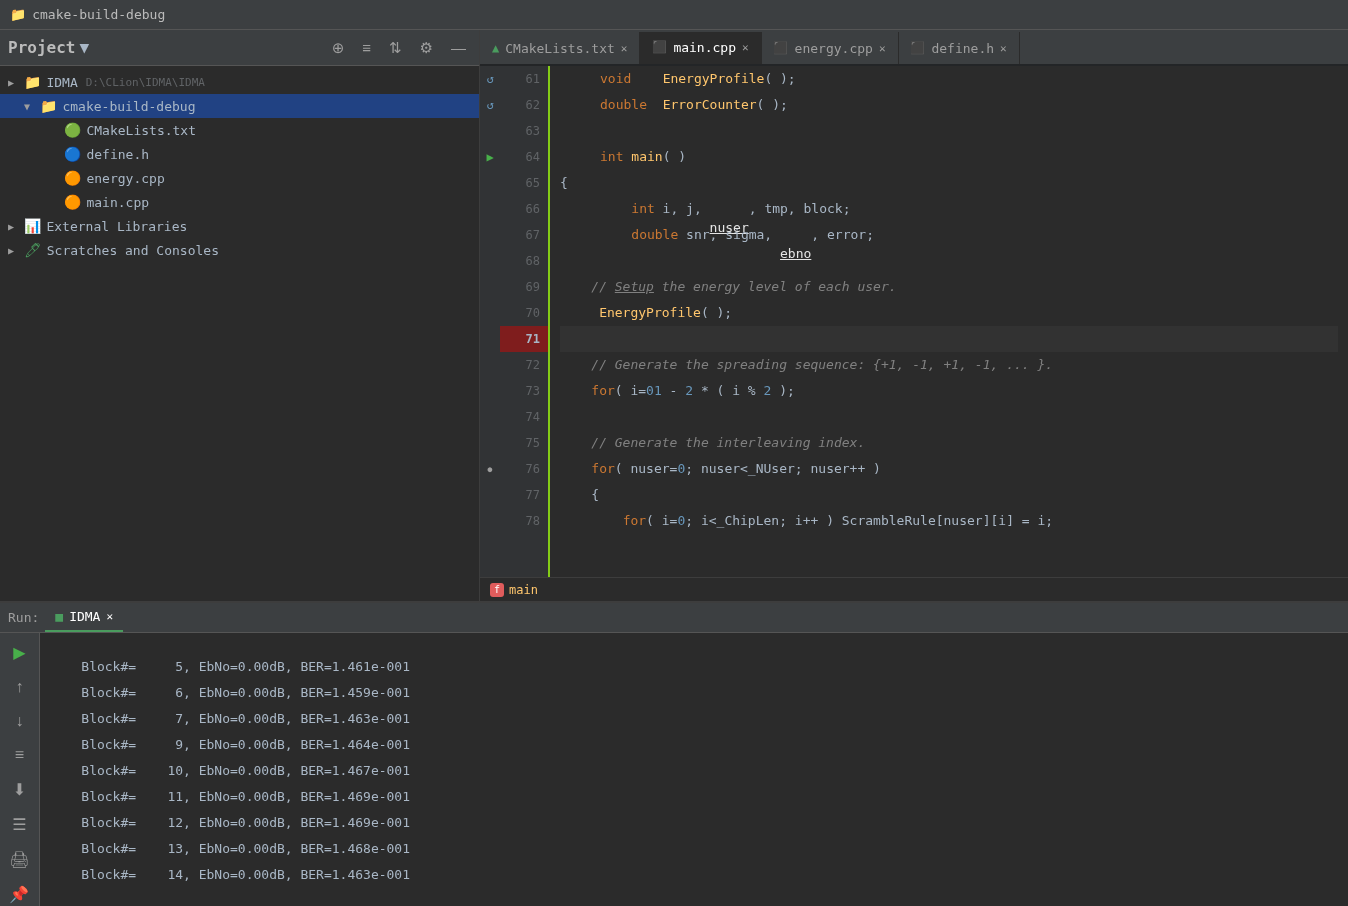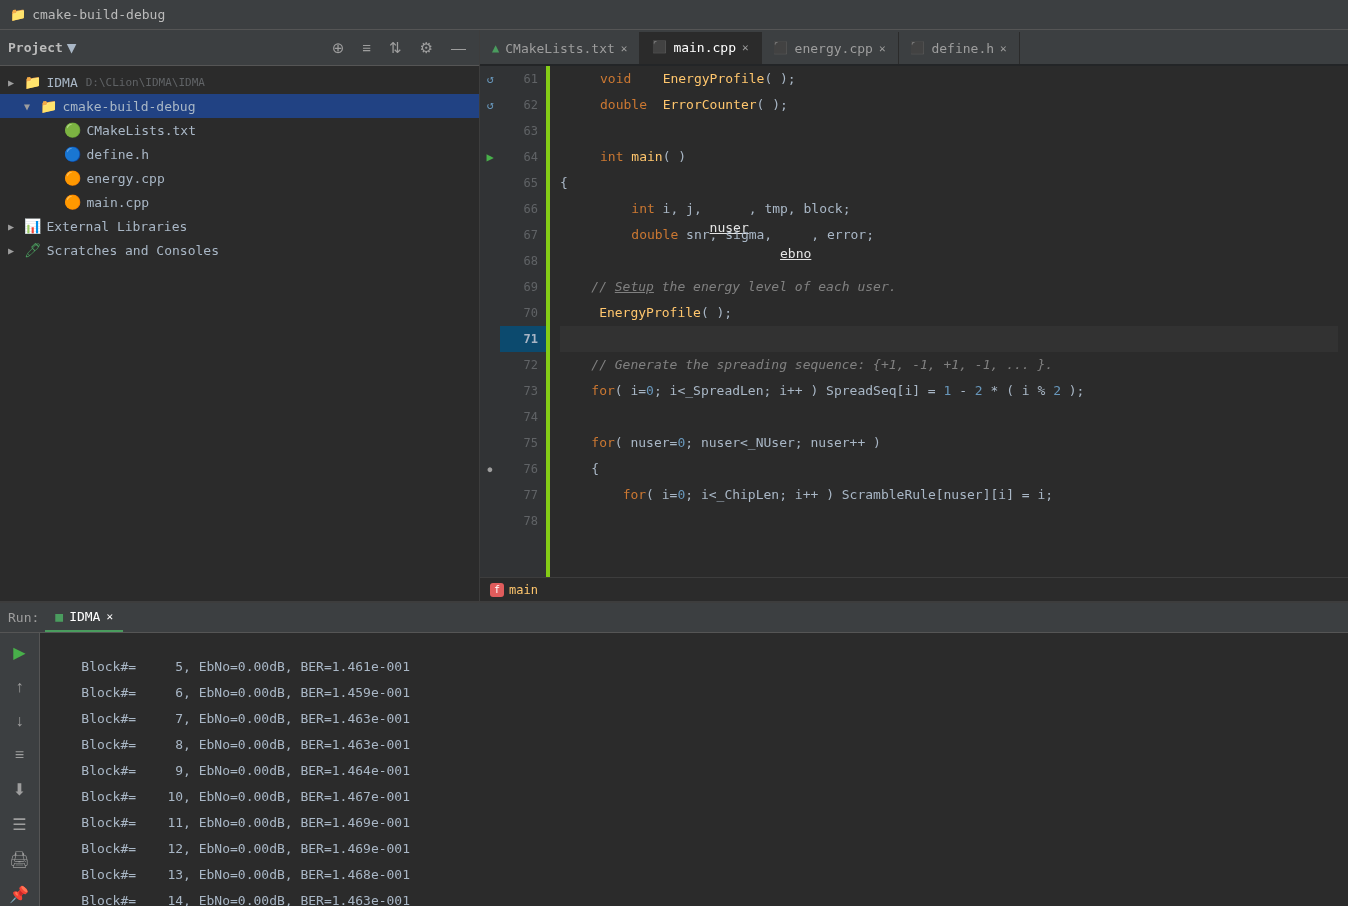--- a/index.html
+++ b/index.html
@@ -51,21 +51,21 @@
       background: none;
       border: none;
       color: #9e9e9e;
       cursor: pointer;
       padding: 3px 5px;
       font-size: 15px;
       border-radius: 3px;
     }
     .toolbar-label {
       color: #bbbbbb;
-      font-size: 13px;
+      font-size: 16px;
       font-weight: bold;
     }
     .toolbar-dropdown {
       display: flex;
       align-items: center;
       gap: 4px;
     }
 
     
     .main-area {
@@ -162,21 +162,21 @@
     
     .code-editor {
       flex: 1;
       display: flex;
       overflow: hidden;
       background: #2b2b2b;
     }
     .gutter {
       width: 50px;
       background: #313335;
-      border-right: 4px solid #84cc16;
+      border-right: 2px solid #84cc16;
       flex-shrink: 0;
       display: flex;
       flex-direction: column;
     }
     .gutter-actions {
       width: 20px;
       background: #313335;
       flex-shrink: 0;
       display: flex;
       flex-direction: column;
@@ -189,21 +189,21 @@
       height: 26px;
       line-height: 26px;
       text-align: right;
       padding-right: 8px;
       font-size: 12px;
       color: #606366;
       position: relative;
     }
     .line-num.active {
       color: #a8b5c5;
-      background: #0c4a6e;
+      background: #7f1d1d;
       font-weight: bold;
     }
     .line-action {
       height: 26px;
       width: 20px;
       display: flex;
       align-items: center;
       justify-content: center;
       font-size: 12px;
     }
@@ -518,22 +518,23 @@
         <div class="code-line"></div>
         <div class="code-line"><span class="type">int</span><span class="plain"> </span><span class="fn">main</span><span class="plain">( )</span></div>
         <div class="code-line"><span class="plain">{</span></div>
         <div class="code-line"><span class="plain">    </span><span class="type">int</span><span class="plain"> i, j, </span><span class="var underline">nuser</span><span class="plain">, tmp, block;</span></div>
         <div class="code-line"><span class="plain">    </span><span class="type">double</span><span class="plain"> snr, sigma, </span><span class="var underline">ebno</span><span class="plain">, error;</span></div>
         <div class="code-line"></div>
         <div class="code-line"><span class="plain">    </span><span class="comment">// <span class="underline">Setup</span> the energy level of each user.</span></div>
         <div class="code-line"><span class="plain">     </span><span class="fn">EnergyProfile</span><span class="plain">( );</span></div>
         <div class="code-line highlighted"></div>
         <div class="code-line"><span class="plain">    </span><span class="comment">// Generate the spreading sequence: {+1, -1, +1, -1, ... }.</span></div>
-        <div class="code-line"><span class="plain">    </span><span class="kw">for</span><span class="plain">( i=</span><span class="num">0</span><span class="plain">; i&lt;_SpreadLen; i++ ) SpreadSeq[i] = </span><span class="num">1</span><span class="plain"> - </span><span class="num">2</span><span class="plain"> * ( i % </span><span class="num">2</span><span class="plain"> );</span></div>
+        <div class="code-line"><span class="plain">    </span><span class="kw">for</span><span class="plain">( i=</span><span class="num">0</span><span class="num">1</span><span class="plain"> - </span><span class="num">2</span><span class="plain"> * ( i % </span><span class="num">2</span><span class="plain"> );</span></div>
         <div class="code-line"></div>
+        <div class="code-line"><span class="plain">    </span><span class="comment">// Generate the interleaving index.</span></div>
         <div class="code-line"><span class="plain">    </span><span class="kw">for</span><span class="plain">( nuser=</span><span class="num">0</span><span class="plain">; nuser&lt;_NUser; nuser++ )</span></div>
         <div class="code-line"><span class="plain">    {</span></div>
         <div class="code-line"><span class="plain">        </span><span class="kw">for</span><span class="plain">( i=</span><span class="num">0</span><span class="plain">; i&lt;_ChipLen; i++ ) ScrambleRule[nuser][i] = i;</span></div>
       </div>
     </div>
 
     <div class="breadcrumb-bar">
       <span class="breadcrumb-icon">f</span>
       <span class="fn-name">main</span>
     </div>
@@ -558,21 +559,20 @@
       <button class="run-btn" title="Scroll">⬇</button>
       <button class="run-btn" title="Columns">☰</button>
       <button class="run-btn" title="Print">🖨</button>
       <button class="run-btn" title="Pin">📌</button>
 
     </div>
     <div class="run-output" id="run-output-container">
     <div class="output-line">    Block#=     5, EbNo=0.00dB, BER=1.461e-001</div>
         <div class="output-line">    Block#=     6, EbNo=0.00dB, BER=1.459e-001</div>
         <div class="output-line">    Block#=     7, EbNo=0.00dB, BER=1.463e-001</div>
-        <div class="output-line">    Block#=     8, EbNo=0.00dB, BER=1.463e-001</div>
         <div class="output-line">    Block#=     9, EbNo=0.00dB, BER=1.464e-001</div>
         <div class="output-line">    Block#=    10, EbNo=0.00dB, BER=1.467e-001</div>
         <div class="output-line">    Block#=    11, EbNo=0.00dB, BER=1.469e-001</div>
         <div class="output-line">    Block#=    12, EbNo=0.00dB, BER=1.469e-001</div>
         <div class="output-line">    Block#=    13, EbNo=0.00dB, BER=1.468e-001</div>
         <div class="output-line">    Block#=    14, EbNo=0.00dB, BER=1.463e-001</div>
       </div>
   </div>
 </div>
 

